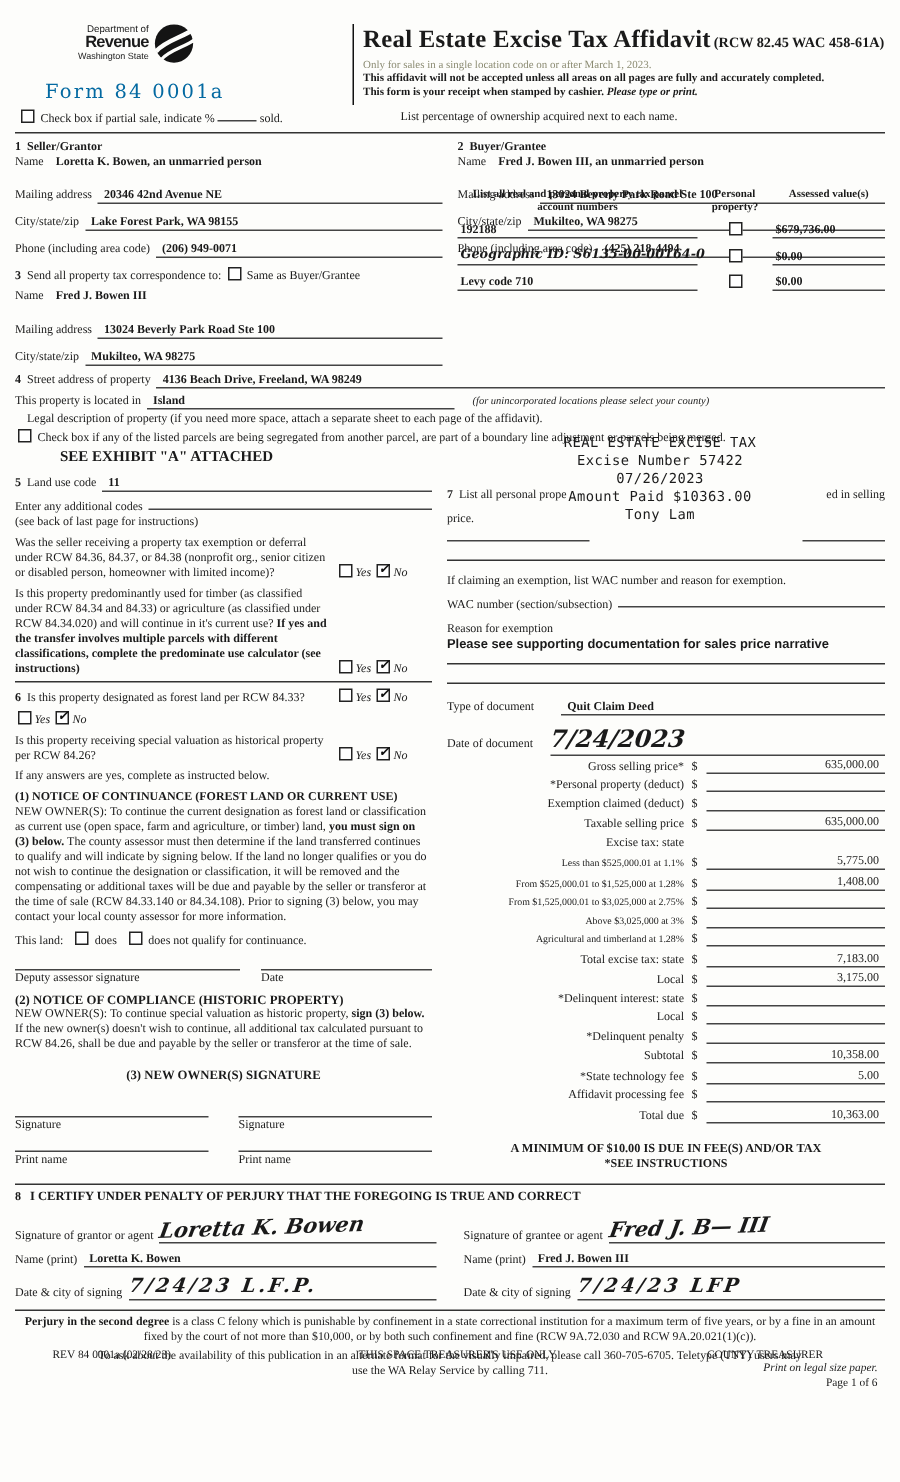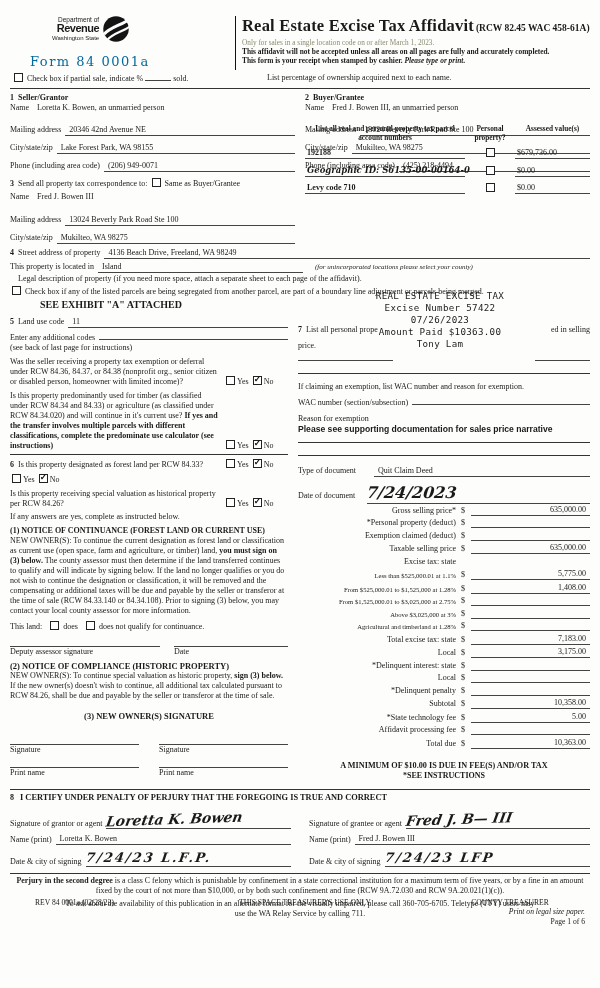--- a/index.html
+++ b/index.html
@@ -37,21 +37,21 @@
   
   .fl{display:flex;align-items:baseline;}
   .fill{flex:1;border-bottom:1px solid #444;min-height:8px;}
   .ulv{border-bottom:1px solid #444;}
   .sect-rule{border-top:1px solid #333;}
   
   .cols{display:flex;gap:10px;}
   .col-l{width:278px;flex:0 0 auto;}
   .col-r{flex:1;min-width:0;}
   .lbl{white-space:nowrap;padding-right:4px;}
-  .val{font-weight:normal;white-space:nowrap;padding:0 4px;}
+  .val{font-weight:bold;white-space:nowrap;padding:0 4px;}
   .addr-row{margin-top:7px;}
   
   .ptab-hdr{display:flex;font-weight:bold;text-align:center;font-size:7.3px;margin-top:4px;}
   .ptab-row{display:flex;align-items:flex-end;margin-top:6px;}
   .pt-c1{width:160px;}
   .pt-c2{width:50px;text-align:center;}
   .pt-c3{flex:1;text-align:left;}
   .pt-line{border-bottom:1px solid #444;display:block;padding:0 2px;min-height:9px;}
   
   .stamp{
@@ -60,21 +60,21 @@
     color:#1c1c1c;z-index:6;pointer-events:none;letter-spacing:0.3px;
   }
   
   .hand{font-family:"DejaVu Serif",serif;font-style:italic;font-weight:bold;}
   .hand-big{font-family:"DejaVu Serif",serif;font-style:italic;font-weight:bold;font-size:16px;display:inline-block;transform:skewX(-6deg);}
   .sig{font-family:"DejaVu Serif",serif;font-style:italic;font-weight:bold;font-size:14px;display:inline-block;transform:rotate(-2deg) skewX(-12deg);white-space:nowrap;}
   .hand-date{font-family:"DejaVu Serif",serif;font-style:italic;font-weight:bold;font-size:13px;display:inline-block;transform:skewX(-8deg);letter-spacing:2px;}
   
   .q-row{display:flex;align-items:flex-end;margin-top:4px;}
   .q-text{flex:1;padding-right:4px;}
-  .q-yn{flex:0 0 64px;white-space:nowrap;}
+  .q-yn{flex:0 0 64px;white-space:nowrap;font-style:italic;}
   
   .tax-row{display:flex;align-items:flex-end;margin-top:2.5px;}
   .tax-lab{flex:0 0 158px;text-align:right;padding-right:5px;white-space:nowrap;}
   .tax-lab.sm{font-size:6.6px;}
   .tax-d{flex:0 0 10px;}
   .tax-line{flex:1;border-bottom:1px solid #444;text-align:right;padding-right:4px;min-height:9px;}
   
   .sigcols{display:flex;gap:18px;margin-top:2px;}
   .sigcol{flex:1;min-width:0;}
   .sig-row{display:flex;align-items:flex-end;margin-top:5px;}

